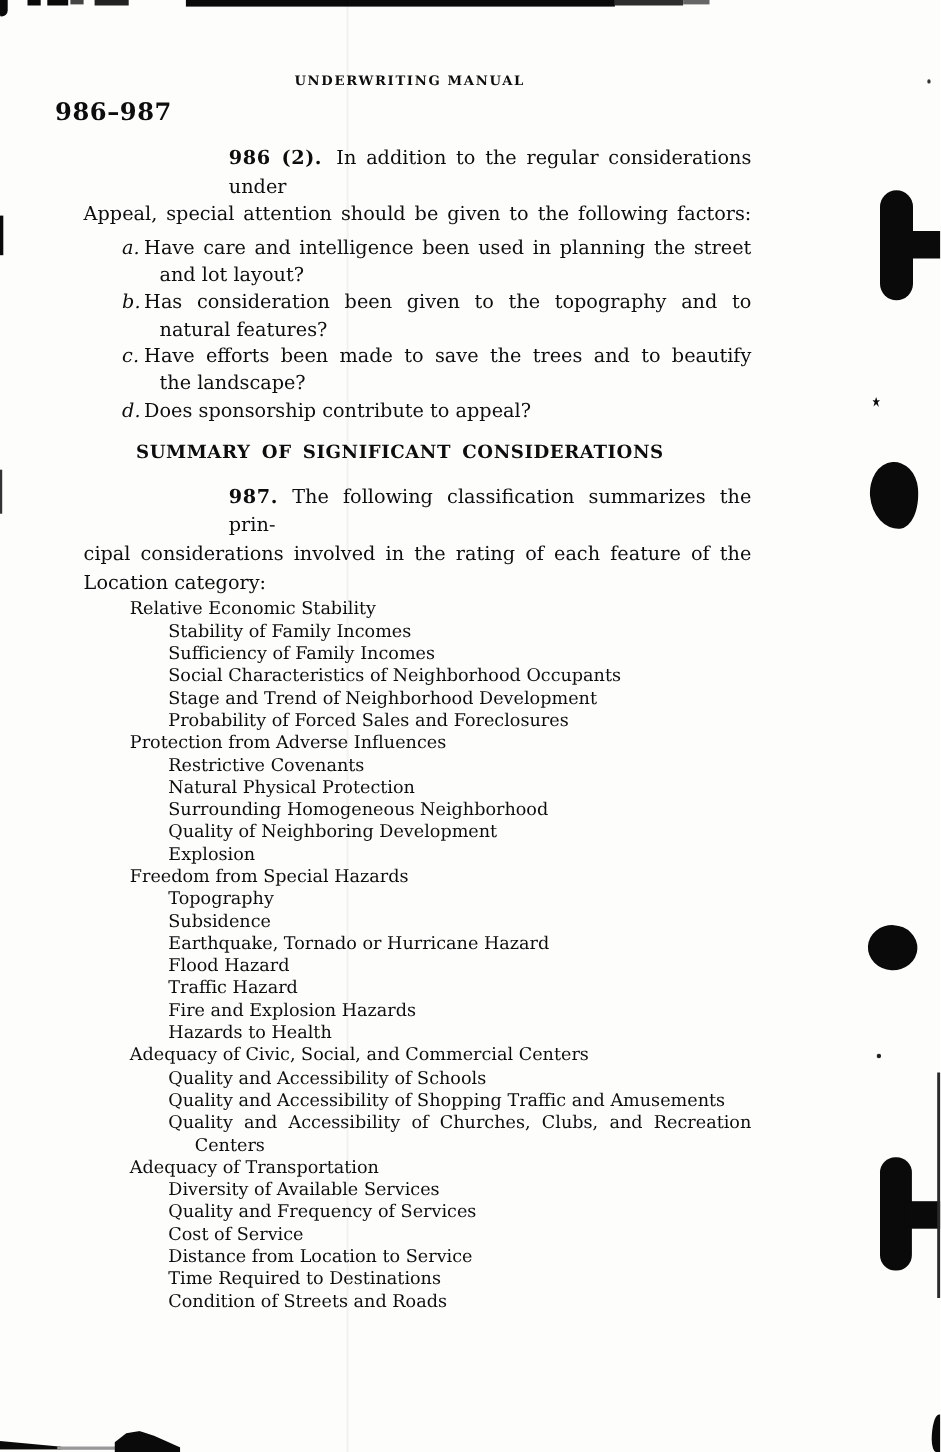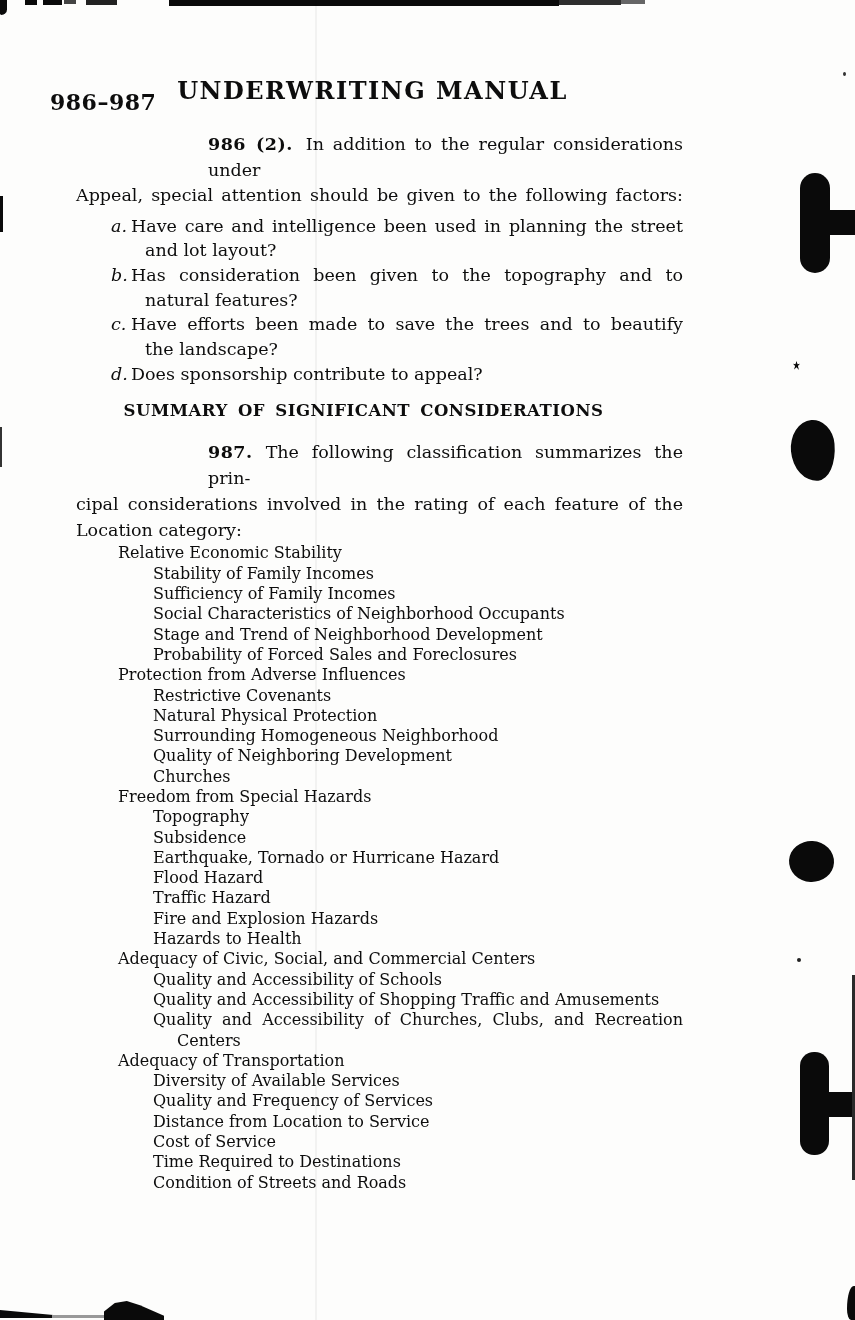--- a/index.html
+++ b/index.html
@@ -35,22 +35,22 @@
   .edge-line { left:852px; top:975px; width:3px; height:205px; background:#2a2a2a; }
   .edge-corner { left:847px; top:1286px; width:8px; height:34px; border-radius:100% 0 0 60% / 80% 0 0 40%; }
   .bl-wedge { left:0; top:1309px; width:56px; height:9px;
     clip-path:polygon(0 10%,100% 70%,100% 100%,0 100%); }
   .bl-gray { left:52px; top:1315px; width:105px; height:3px; background:#999; }
   .b-wedge { left:104px; top:1301px; width:60px; height:19px;
     clip-path:polygon(0 55%,18% 10%,38% 0,60% 22%,100% 78%,100% 100%,0 100%); }
   .fold-line { left:315px; top:0; width:2px; height:1320px; background:rgba(0,0,0,0.045); }
   
   .running-title {
-    position:absolute; top:76px; left:38px; width:645px; padding-left:12px;
-    text-align:center; font-weight:bold; font-size:24px; letter-spacing:1.5px;
+    position:absolute; top:66px; left:38px; width:645px; padding-left:12px;
+    text-align:center; font-weight:bold; font-size:12px; letter-spacing:1.5px;
   }
   .page-ref {
     position:absolute; top:89px; left:50px;
     font-weight:bold; font-size:22px; letter-spacing:0.5px;
   }
   .content { position:absolute; left:38px; top:132px; width:645px; }
   .para .line { font-size:17.5px; line-height:25.5px; text-align:justify; text-align-last:justify;margin-left:38px; }
   .para .line.lastline { text-align-last:left; }
   .indent { padding-left:132px; }
   .lead { font-weight:bold; margin-right:13px; letter-spacing:0.5px; }
@@ -167,21 +167,21 @@
         <div class="citem">
           <div>Natural Physical Protection</div>
         </div>
         <div class="citem">
           <div>Surrounding Homogeneous Neighborhood</div>
         </div>
         <div class="citem">
           <div>Quality of Neighboring Development</div>
         </div>
         <div class="citem">
-          <div>Churches</div>
+          <div>Explosion</div>
         </div>
         <div class="cgroup-h">Freedom from Special Hazards</div>
         <div class="citem">
           <div>Topography</div>
         </div>
         <div class="citem">
           <div>Subsidence</div>
         </div>
         <div class="citem">
           <div>Earthquake, Tornado or Hurricane Hazard</div>
@@ -210,24 +210,24 @@
           <div class="cont">Centers</div>
         </div>
         <div class="cgroup-h">Adequacy of Transportation</div>
         <div class="citem">
           <div>Diversity of Available Services</div>
         </div>
         <div class="citem">
           <div>Quality and Frequency of Services</div>
         </div>
         <div class="citem">
+          <div>Cost of Service</div>
+        </div>
+        <div class="citem">
           <div>Distance from Location to Service</div>
-        </div>
-        <div class="citem">
-          <div>Cost of Service</div>
         </div>
         <div class="citem">
           <div>Time Required to Destinations</div>
         </div>
         <div class="citem">
           <div>Condition of Streets and Roads</div>
         </div>
       </div>
 
   </div>

